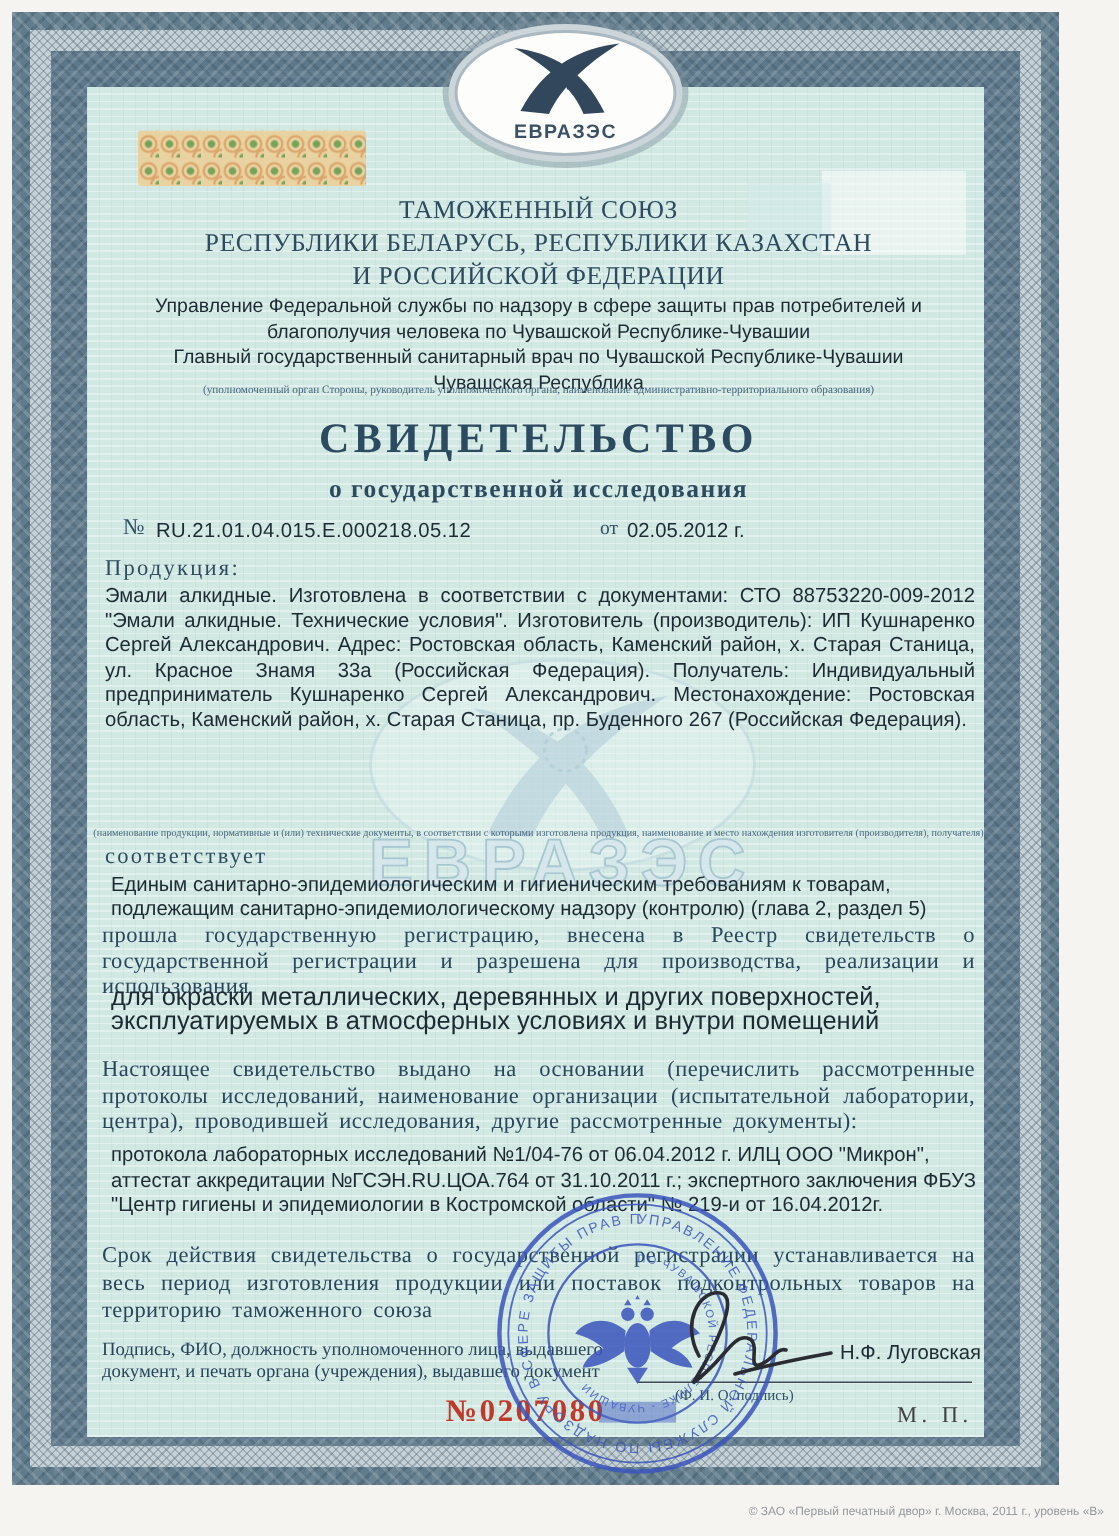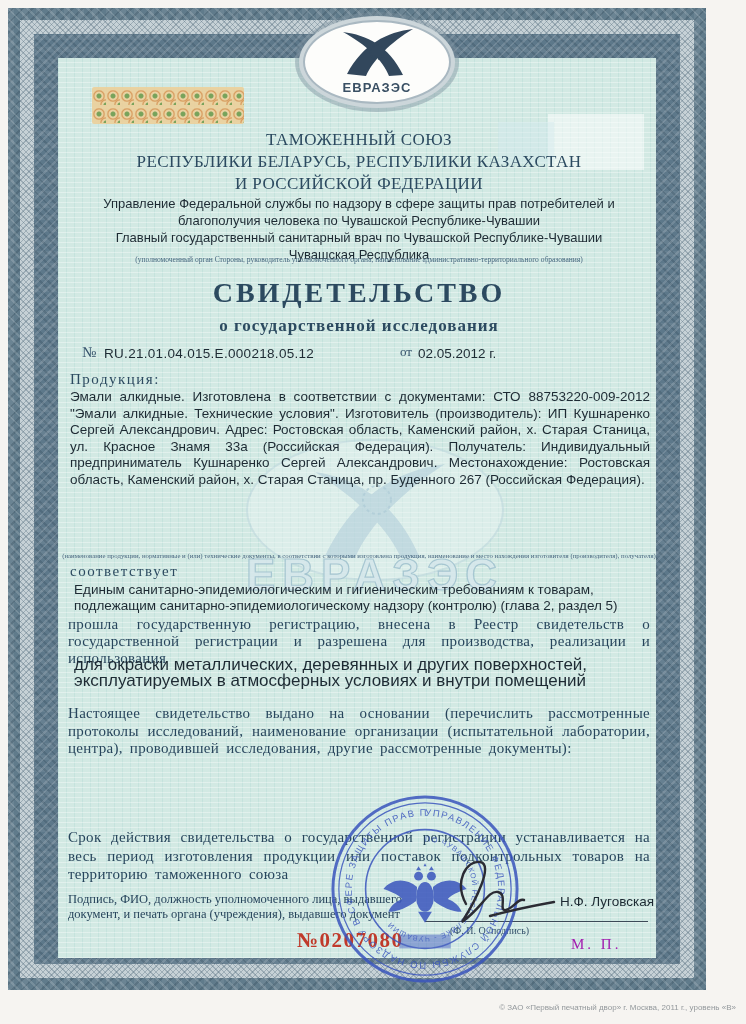--- a/index.html
+++ b/index.html
@@ -70,21 +70,21 @@
   .usage{left:74px;top:657px;width:574px;font-size:17px;line-height:16px;z-index:2;}
   .basis-intro{left:68px;top:705px;width:582px;font-size:15px;line-height:17.5px;z-index:2;}
   .basis-docs{left:74px;top:762px;width:578px;font-size:13.5px;line-height:16.5px;z-index:2;}
   .validity{left:68px;top:828px;width:582px;font-size:15px;line-height:18.5px;z-index:2;}
   .sig-caption{left:68px;top:892px;width:335px;font-size:12.5px;line-height:15px;color:#27455c;
                font-family:"Liberation Serif",serif;z-index:2;}
   .sig-name{left:560px;top:894px;font-family:"Liberation Sans",sans-serif;font-size:13.5px;color:#1d2a33;z-index:4;}
   .sig-line{left:425px;top:921px;width:223px;border-top:1.3px solid #3c4a57;z-index:3;}
   .sig-sub{left:450px;top:925px;font-size:10px;color:#33506a;z-index:3;}
   .serial{left:297px;top:928px;font-weight:bold;font-size:21px;letter-spacing:1.5px;color:#c03a2b;z-index:3;}
-  .mp{left:571px;top:936px;font-size:15px;letter-spacing:3px;color:#a21caf;z-index:2;}
+  .mp{left:598px;top:936px;font-size:15px;letter-spacing:3px;color:#404040;z-index:2;}
   .stamp{left:326px;top:790px;z-index:4;opacity:.85;}
   .autograph{left:432px;top:852px;z-index:5;}
   .copyright{right:10px;top:1003px;font-family:"Liberation Sans",sans-serif;font-size:8px;color:#93989c;z-index:2;}
 </style>
 </head>
 <body>
 
 <div class="page">
   <div class="cert">
     <div class="band-outer"></div>
@@ -150,20 +150,21 @@
   <div class="abs prod-text sans">Эмали алкидные. Изготовлена в соответствии с документами: СТО 88753220-009-2012 "Эмали алкидные. Технические условия". Изготовитель (производитель): ИП Кушнаренко Сергей Александрович. Адрес: Ростовская область, Каменский район, х. Старая Станица, ул. Красное Знамя 33а (Российская Федерация).  Получатель: Индивидуальный предприниматель Кушнаренко Сергей Александрович. Местонахождение: Ростовская область, Каменский район, х. Старая Станица, пр. Буденного 267 (Российская Федерация).</div>
   <div class="abs fn2 center tiny">(наименование продукции, нормативные и (или) технические документы, в соответствии с которыми изготовлена продукция, наименование и место нахождения изготовителя (производителя), получателя)</div>
 
   <div class="abs sootv ink">соответствует</div>
   <div class="abs conf-text sans">Единым санитарно-эпидемиологическим и гигиеническим требованиям к товарам, подлежащим санитарно-эпидемиологическому надзору (контролю) (глава 2, раздел 5)</div>
 
   <div class="abs regpar serifpar">прошла государственную регистрацию, внесена в Реестр свидетельств о государственной регистрации и разрешена для производства, реализации и использования</div>
   <div class="abs usage sans">для окраски металлических, деревянных и других поверхностей, эксплуатируемых в атмосферных условиях и внутри помещений</div>
 
   <div class="abs basis-intro serifpar">Настоящее свидетельство выдано на основании (перечислить рассмотренные протоколы исследований, наименование организации (испытательной лаборатории, центра), проводившей исследования, другие рассмотренные документы):</div>
+  <div class="abs basis-docs sans">протокола лабораторных исследований №1/04-76 от 06.04.2012 г. ИЛЦ ООО "Микрон", аттестат аккредитации №ГСЭН.RU.ЦОА.764 от 31.10.2011 г.; экспертного заключения ФБУЗ "Центр гигиены и эпидемиологии в Костромской области" № 219-и от 16.04.2012г.</div>
 
   <div class="abs sig-caption">Подпись, ФИО, должность уполномоченного лица, выдавшего документ, и печать органа (учреждения), выдавшего документ</div>
 
   <div class="abs validity serifpar">Срок действия свидетельства о государственной регистрации устанавливается на весь период изготовления продукции или поставок подконтрольных товаров на территорию таможенного союза</div>
   <div class="abs serial">№0207080</div>
 
   <div class="abs stamp">
     <svg width="198" height="198" viewBox="-100 -100 200 200">
       <defs>
         <path id="ringPath" d="M 0,-74 A 74,74 0 1 1 -0.01,-74"></path>

